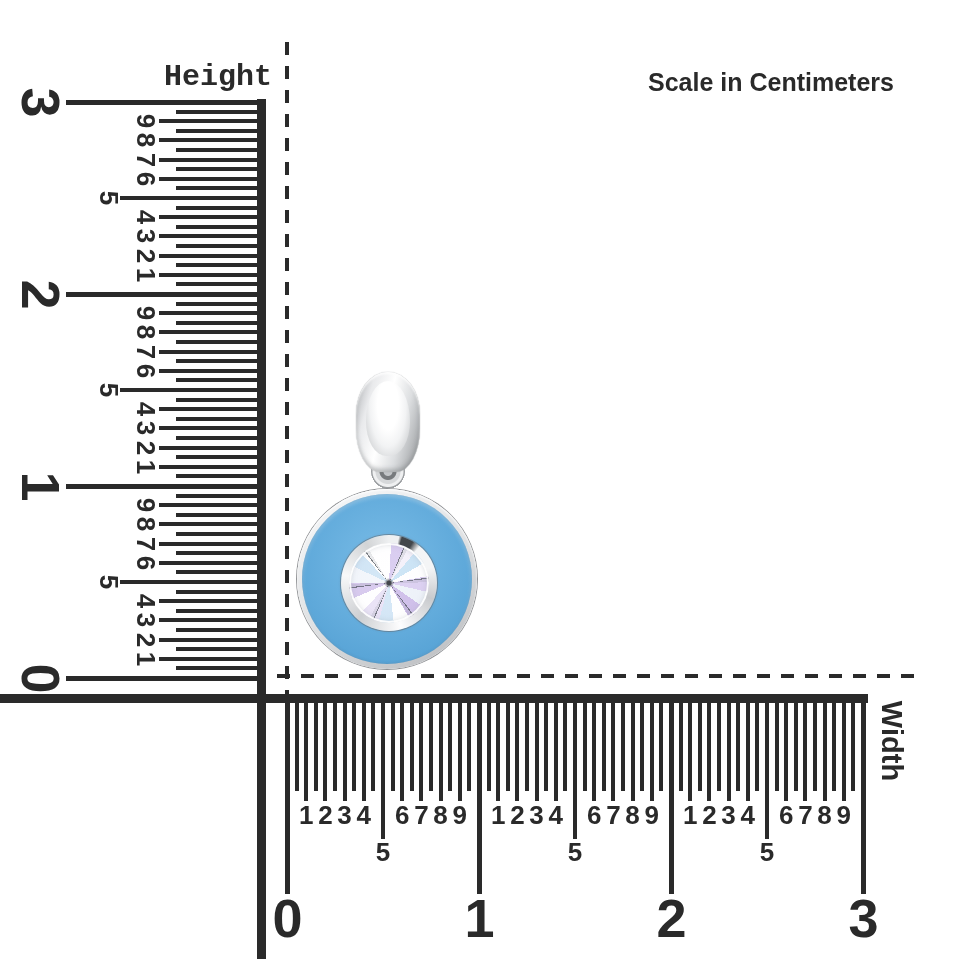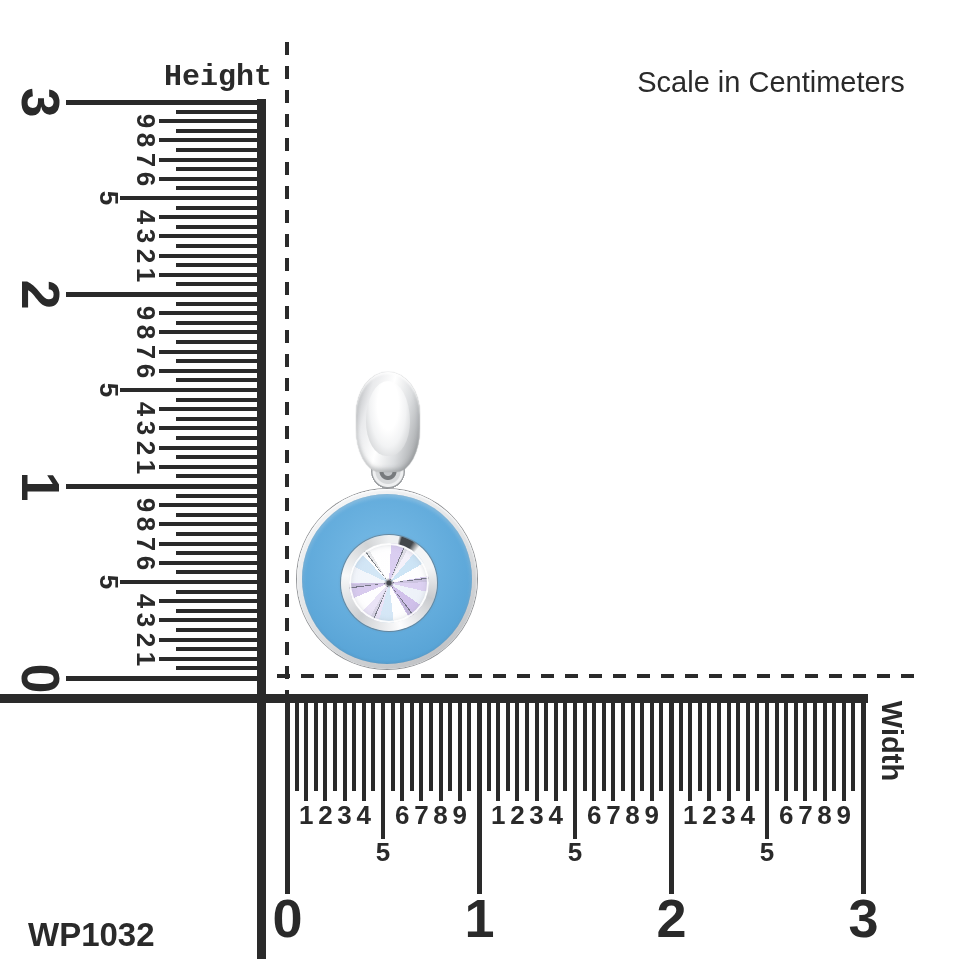--- a/index.html
+++ b/index.html
@@ -16,21 +16,21 @@
   .dash.v{left:285px;top:42px;width:4px;height:656px;
     background:repeating-linear-gradient(to bottom,#2a2a2a 0 13px,transparent 13px 24px);}
   .dash.h{left:277px;top:674px;width:645px;height:4px;
     background:repeating-linear-gradient(to right,#2a2a2a 0 13px,transparent 13px 24px);}
   .num{position:absolute;transform:translate(-50%,-50%);font-weight:bold;line-height:1;white-space:nowrap;}
   .num.rot{transform:translate(-50%,-50%) rotate(90deg);}
   .num-big{font-size:54px;letter-spacing:-1px;}
   .num-small{font-size:26px;}
   .title{position:absolute;transform:translate(-50%,-50%);font-weight:bold;font-size:30px;white-space:nowrap;}
   .title.rot{transform:translate(-50%,-50%) rotate(90deg);}
-  .scale-note{position:absolute;transform:translate(-50%,-50%);font-size:29px;font-weight:normal;white-space:nowrap;}
+  .scale-note{position:absolute;transform:translate(-50%,-50%);font-size:25px;font-weight:bold;white-space:nowrap;}
   .sku{position:absolute;left:28px;top:916px;font-size:33px;font-weight:bold;}
   
   .pendant{position:absolute;left:0;top:0;width:0;height:0;}
   .bail{position:absolute;left:356px;top:372px;width:64px;height:100px;
     border-radius:32px 32px 24px 24px / 42px 42px 44px 44px;
     background:linear-gradient(105deg,#a7aaad,#e9eaec 22%,#ffffff 45%,#dcdee0 68%,#8f9295);
     box-shadow:inset 0 2px 2px rgba(255,255,255,.85), inset 0 -3px 4px rgba(115,119,123,.45), 0 0 1px #8b8e91;}
   .bail-inner{position:absolute;left:10px;top:9px;right:10px;bottom:16px;
     border-radius:50% 50% 46% 46% / 54% 54% 46% 46%;
     background:radial-gradient(ellipse at 50% 32%,#ffffff 0 34%,#f2f3f4 58%,#cfd1d3 86%,#b4b6b9);}
@@ -63,21 +63,20 @@
 <body>
 
 <div id="canvas">
 
   <div class="title" style="left:218px;top:77px;font-family:Liberation Mono, monospace;">Height</div>
 
   <div class="scale-note" style="left:771px;top:82px;">Scale in Centimeters</div>
 
   <div class="title rot" style="left:891px;top:741px;font-size:29px;">Width</div>
 
-  <div class="sku">WP1032</div>
 
   <div class="dash v"></div>
   <div class="dash h"></div>
 
   <div class="spine v"></div>
   <div class="spine h"></div>
 
   <div id="v-ruler">
       <div class="tick" style="position: absolute; left: 66px; top: 99.5px; width: 200px; height: 5px;"></div>
       <div class="num num-big rot" style="left: 41px; top: 102px;">3</div>

